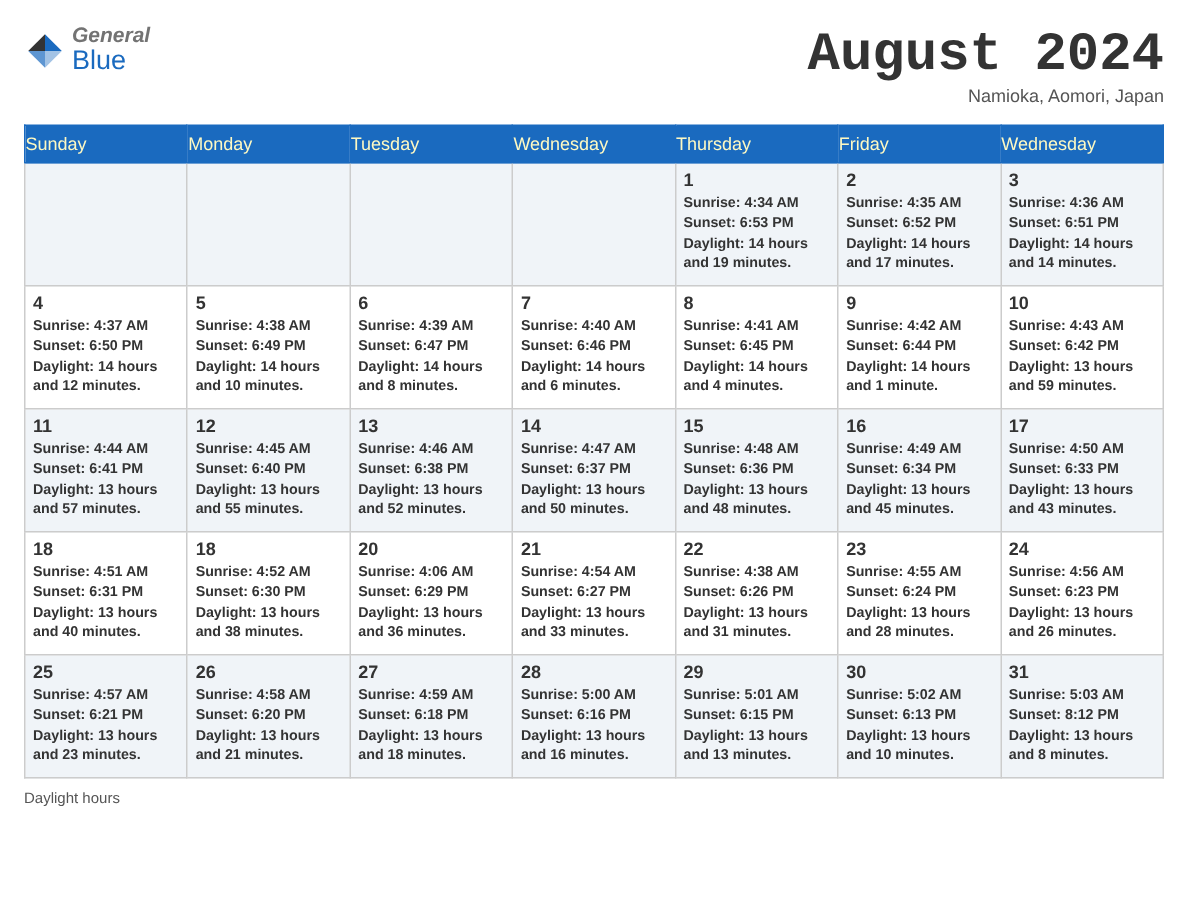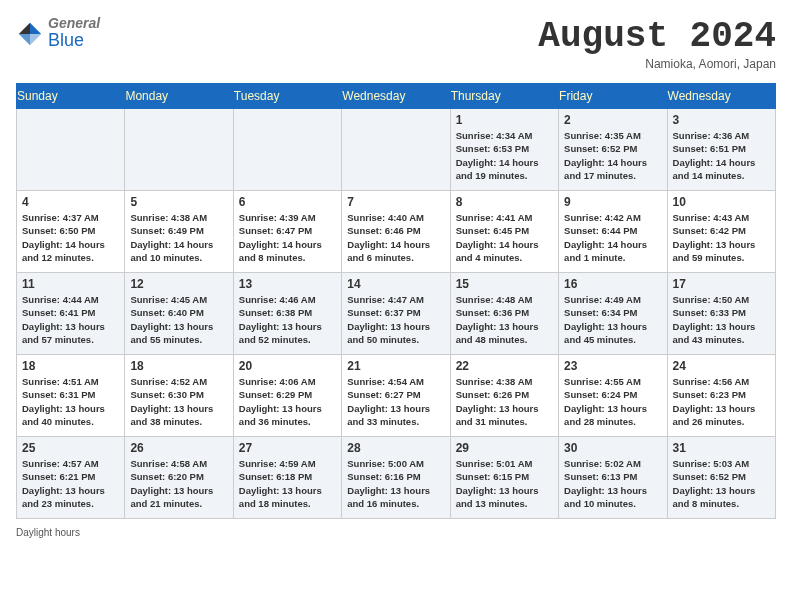--- a/index.html
+++ b/index.html
@@ -354,21 +354,21 @@
         <td>
           <span class="day-number">30</span>
           <div class="day-info">Sunrise: 5:02 AM
 Sunset: 6:13 PM
 Daylight: 13 hours
 and 10 minutes.</div>
         </td>
         <td>
           <span class="day-number">31</span>
           <div class="day-info">Sunrise: 5:03 AM
-Sunset: 6:52 PM
+Sunset: 8:12 PM
 Daylight: 13 hours
 and 8 minutes.</div>
         </td>
       </tr>
     </tbody>
 </table>
 
 <div class="legend">
   <span>Daylight hours</span>
 </div>

